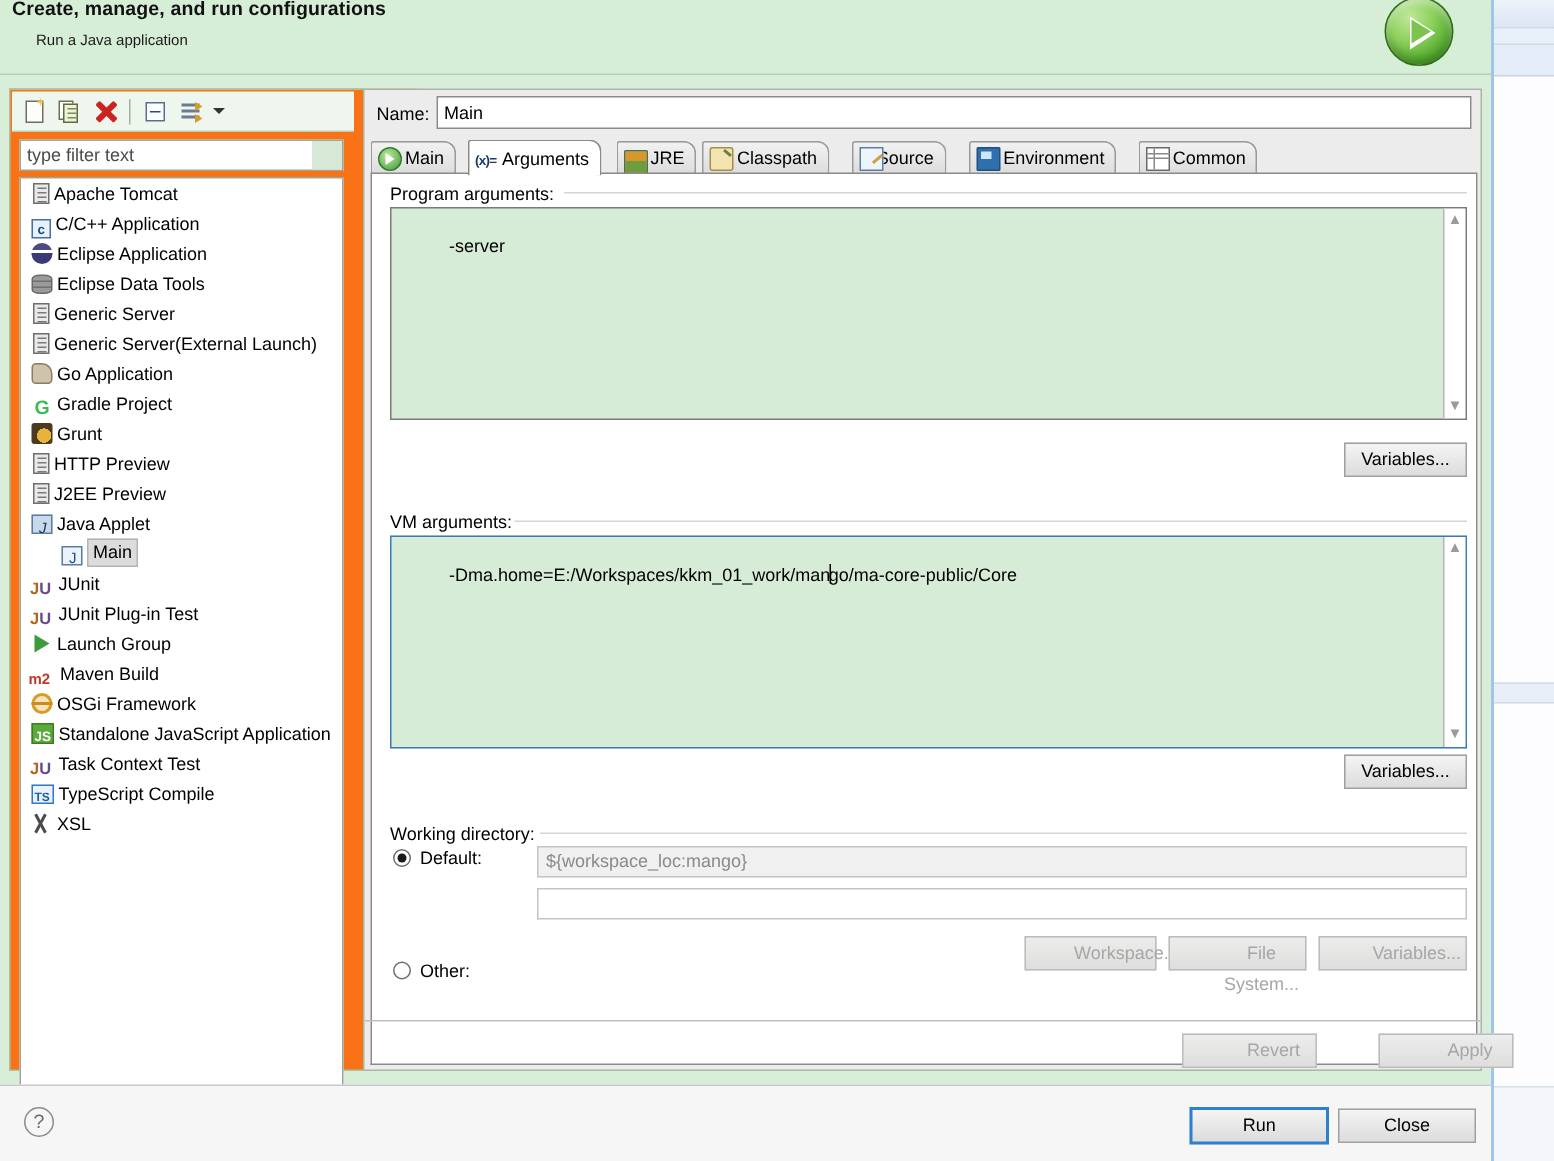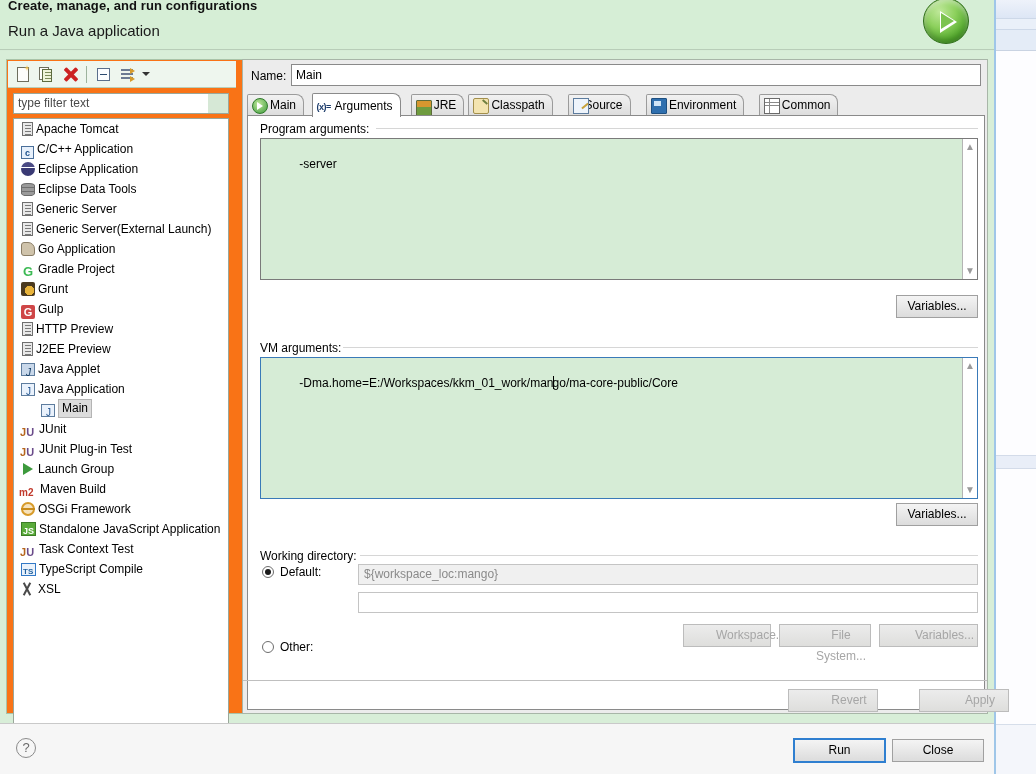--- a/index.html
+++ b/index.html
@@ -55,22 +55,22 @@
     position: absolute; left: 0; top: 0; width: 994px; height: 50px;
     background: #d6eed6;
     border-bottom: 1px solid #b8cdb8;
   }
   #dlg-title {
     position: absolute; left: 8px; top: -2px;
     font-size: 13px; font-weight: bold; color: #111;
     letter-spacing: 0.1px;
   }
   #dlg-subtitle {
-    position: absolute; left: 8px; top: 22px;
-    font-size: 15px; color: #1a1a1a;
+    position: absolute; left: 24px; top: 22px;
+    font-size: 10px; color: #1a1a1a;
   }
   #run-badge {
     position: absolute; left: 923px; top: -2px; width: 46px; height: 46px;
     border-radius: 50%;
     background: radial-gradient(circle at 35% 28%, #bfe89a 0%, #8cd05c 38%, #4fa62a 72%, #2f7d18 100%);
     border: 1px solid #2f6d1a;
     box-shadow: inset 0 -3px 6px rgba(0,0,0,0.22), inset 0 3px 5px rgba(255,255,255,0.5);
   }
   #run-badge .tri {
     position: absolute; left: 16px; top: 12px;
@@ -466,25 +466,23 @@
       <div id="tree">
           <div class="tree-row"><span class="ti i-server"></span><span class="lbl">Apache Tomcat</span></div>
           <div class="tree-row"><span class="ti i-box">c</span><span class="lbl">C/C++ Application</span></div>
           <div class="tree-row"><span class="ti i-ecl"></span><span class="lbl">Eclipse Application</span></div>
           <div class="tree-row"><span class="ti i-db"></span><span class="lbl">Eclipse Data Tools</span></div>
           <div class="tree-row"><span class="ti i-server"></span><span class="lbl">Generic Server</span></div>
           <div class="tree-row"><span class="ti i-server"></span><span class="lbl">Generic Server(External Launch)</span></div>
           <div class="tree-row"><span class="ti i-go"></span><span class="lbl">Go Application</span></div>
           <div class="tree-row"><span class="ti i-gradle">G</span><span class="lbl">Gradle Project</span></div>
           <div class="tree-row"><span class="ti i-grunt"></span><span class="lbl">Grunt</span></div>
-          <div class="tree-row"><span class="ti i-gulp">G</span><span class="lbl">Gulp</span></div>
           <div class="tree-row"><span class="ti i-server"></span><span class="lbl">HTTP Preview</span></div>
           <div class="tree-row"><span class="ti i-server"></span><span class="lbl">J2EE Preview</span></div>
           <div class="tree-row"><span class="ti i-applet"></span><span class="lbl">Java Applet</span></div>
-          <div class="tree-row"><span class="ti i-javaapp"></span><span class="lbl">Java Application</span></div>
           <div class="tree-row child selected"><span class="ti i-javaapp"></span><span class="lbl">Main</span></div>
           <div class="tree-row"><span class="ti i-junit">J<i>U</i></span><span class="lbl">JUnit</span></div>
           <div class="tree-row"><span class="ti i-junit">J<i>U</i></span><span class="lbl">JUnit Plug-in Test</span></div>
           <div class="tree-row"><span class="ti i-play"></span><span class="lbl">Launch Group</span></div>
           <div class="tree-row"><span class="ti i-m2">m2</span><span class="lbl">Maven Build</span></div>
           <div class="tree-row"><span class="ti i-osgi"></span><span class="lbl">OSGi Framework</span></div>
           <div class="tree-row"><span class="ti i-js"></span><span class="lbl">Standalone JavaScript Application</span></div>
           <div class="tree-row"><span class="ti i-junit">J<i>U</i></span><span class="lbl">Task Context Test</span></div>
           <div class="tree-row"><span class="ti i-ts"></span><span class="lbl">TypeScript Compile</span></div>
           <div class="tree-row"><span class="ti i-xsl"></span><span class="lbl">XSL</span></div>

